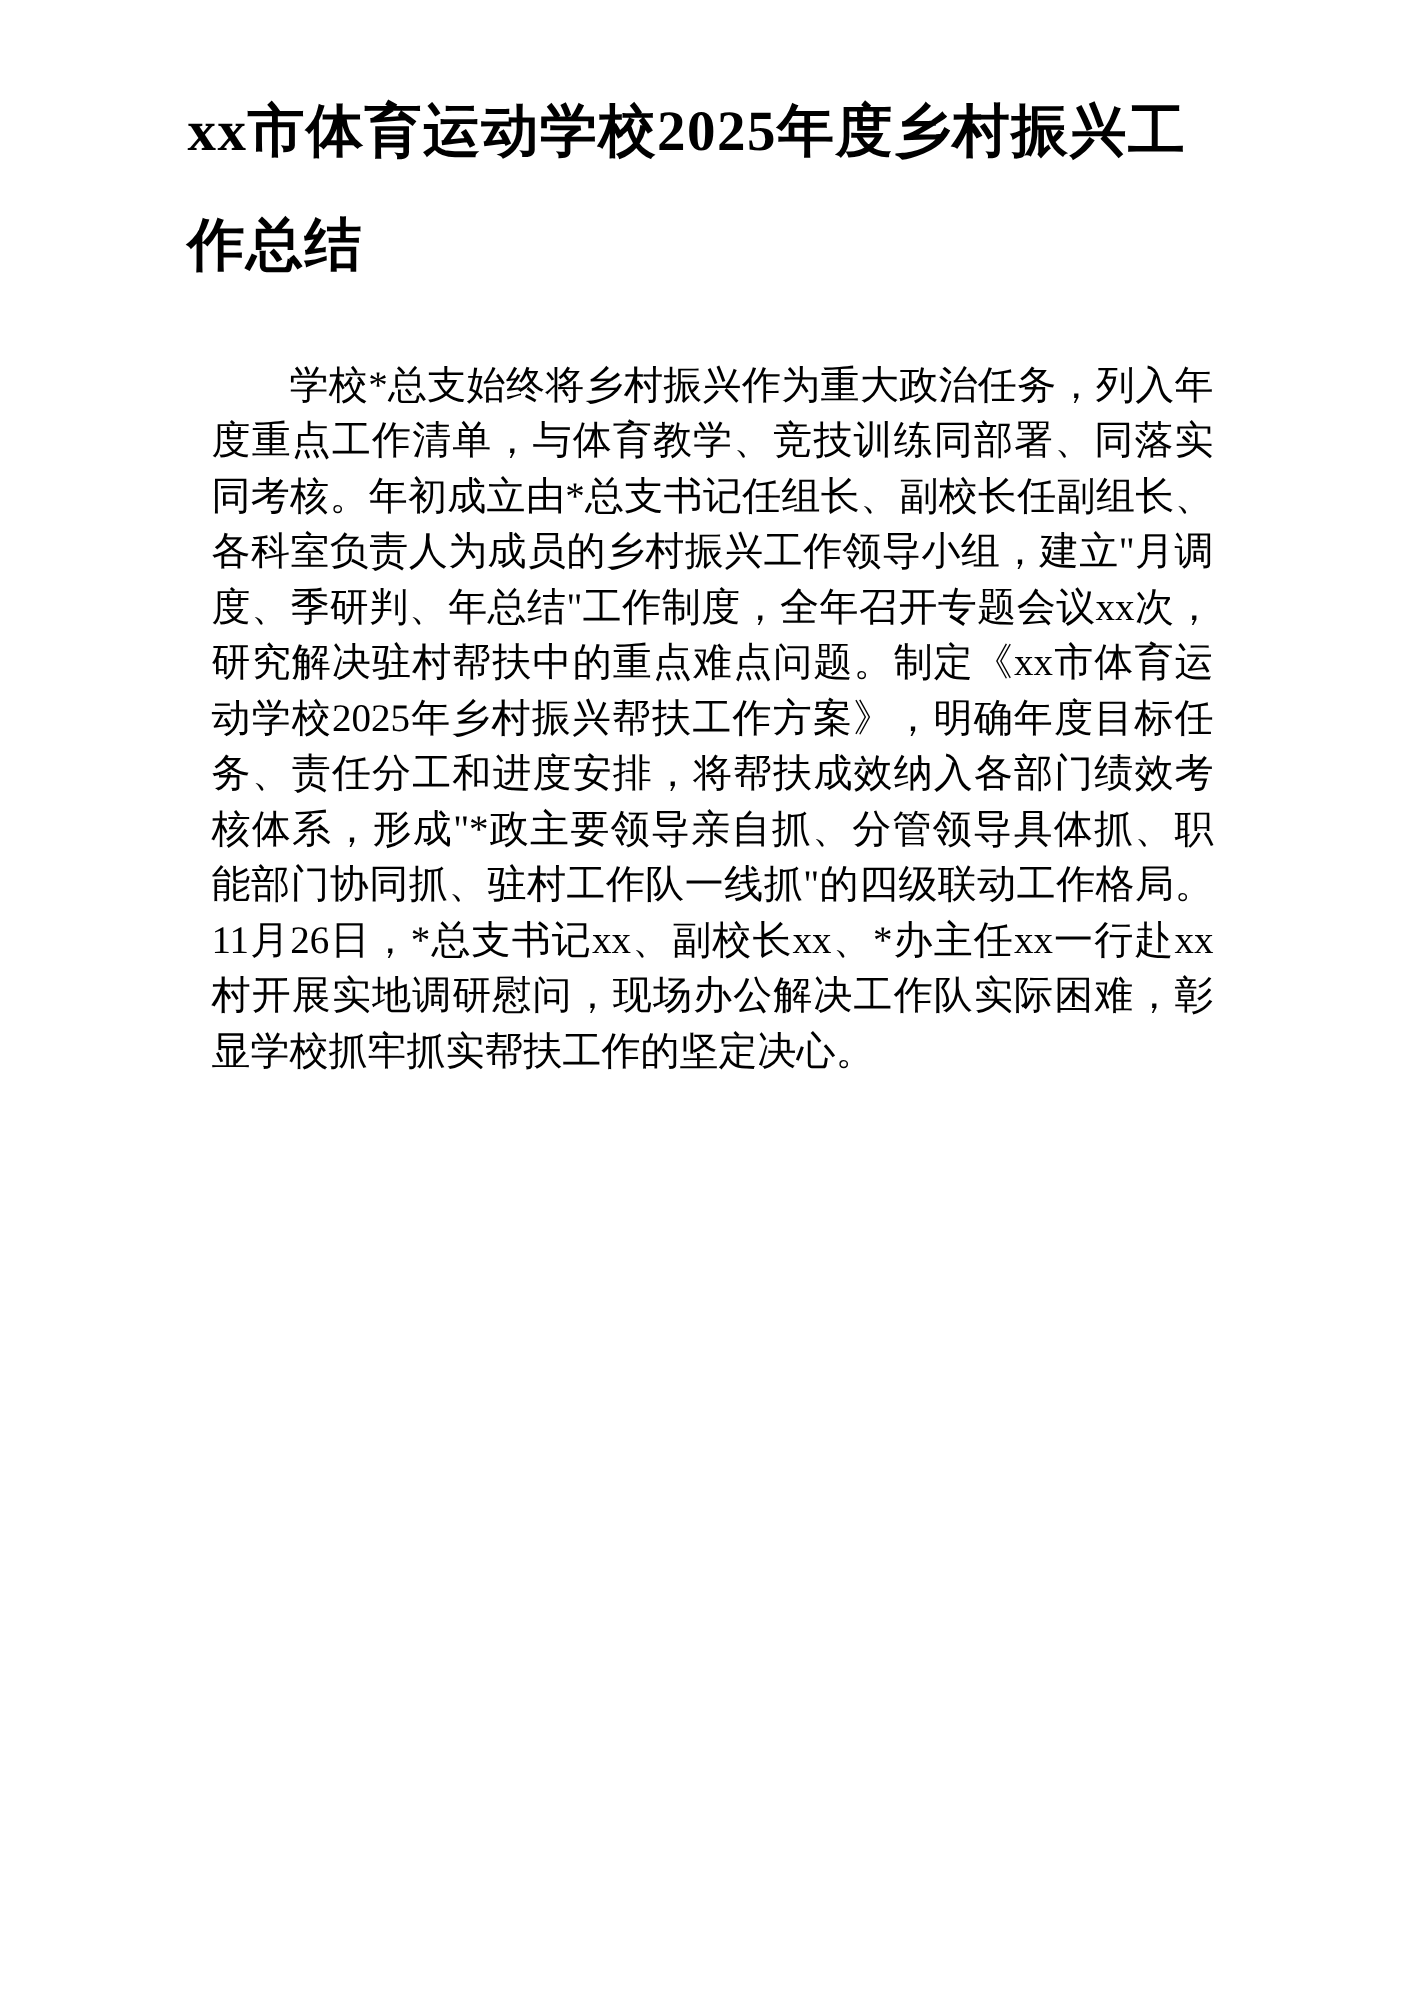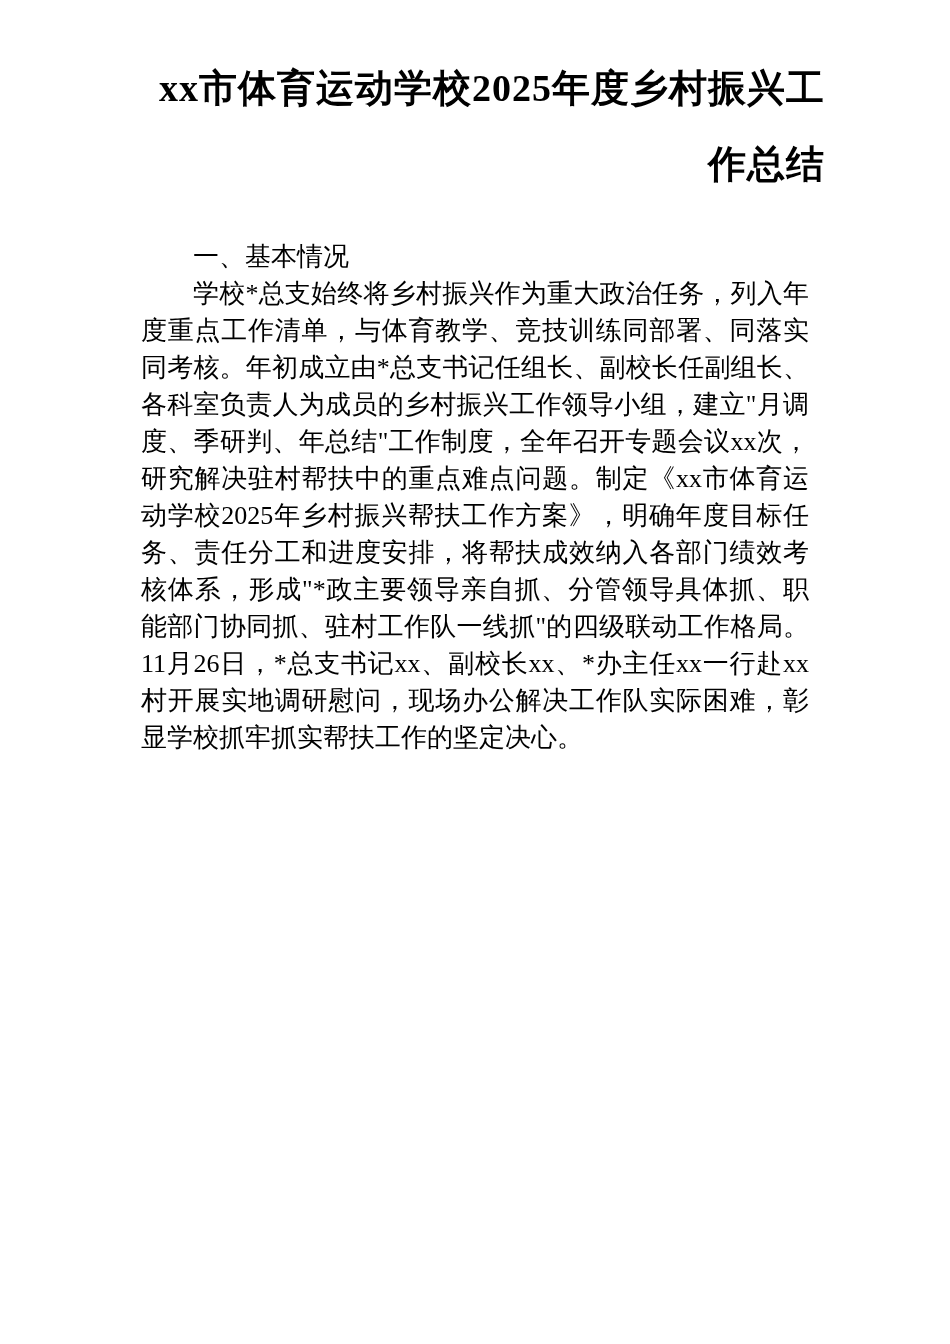--- a/index.html
+++ b/index.html
@@ -33,21 +33,21 @@
     font-size: 24px;
     color: #111111;
   }
   .url {
     font-size: 24px;
     color: #ff0000;
   }
   .doc-title {
     width: 700px;
     margin: 50px auto 0 auto;
-    text-align: right;
+    text-align: left;
     font-size: 38px;
     font-weight: bold;
     line-height: 2;
     letter-spacing: 1px;
   }
   .doc-body {
     width: 668px;
     margin: 36px auto 0 auto;
     font-size: 26px;
     line-height: 37px;
@@ -61,17 +61,16 @@
 </style>
 </head>
 <body>
 
 <div class="page">
 
 
   <h1 class="doc-title">xx市体育运动学校2025年度乡村振兴工作总结</h1>
 
   <div class="doc-body">
-    <p class="para">一、基本情况</p>
     <p class="para">学校*总支始终将乡村振兴作为重大政治任务，列入年度重点工作清单，与体育教学、竞技训练同部署、同落实同考核。年初成立由*总支书记任组长、副校长任副组长、各科室负责人为成员的乡村振兴工作领导小组，建立"月调度、季研判、年总结"工作制度，全年召开专题会议xx次，研究解决驻村帮扶中的重点难点问题。制定《xx市体育运动学校2025年乡村振兴帮扶工作方案》，明确年度目标任务、责任分工和进度安排，将帮扶成效纳入各部门绩效考核体系，形成"*政主要领导亲自抓、分管领导具体抓、职能部门协同抓、驻村工作队一线抓"的四级联动工作格局。11月26日，*总支书记xx、副校长xx、*办主任xx一行赴xx村开展实地调研慰问，现场办公解决工作队实际困难，彰显学校抓牢抓实帮扶工作的坚定决心。</p>
   </div>
 
 </div>
 
 </body></html>

